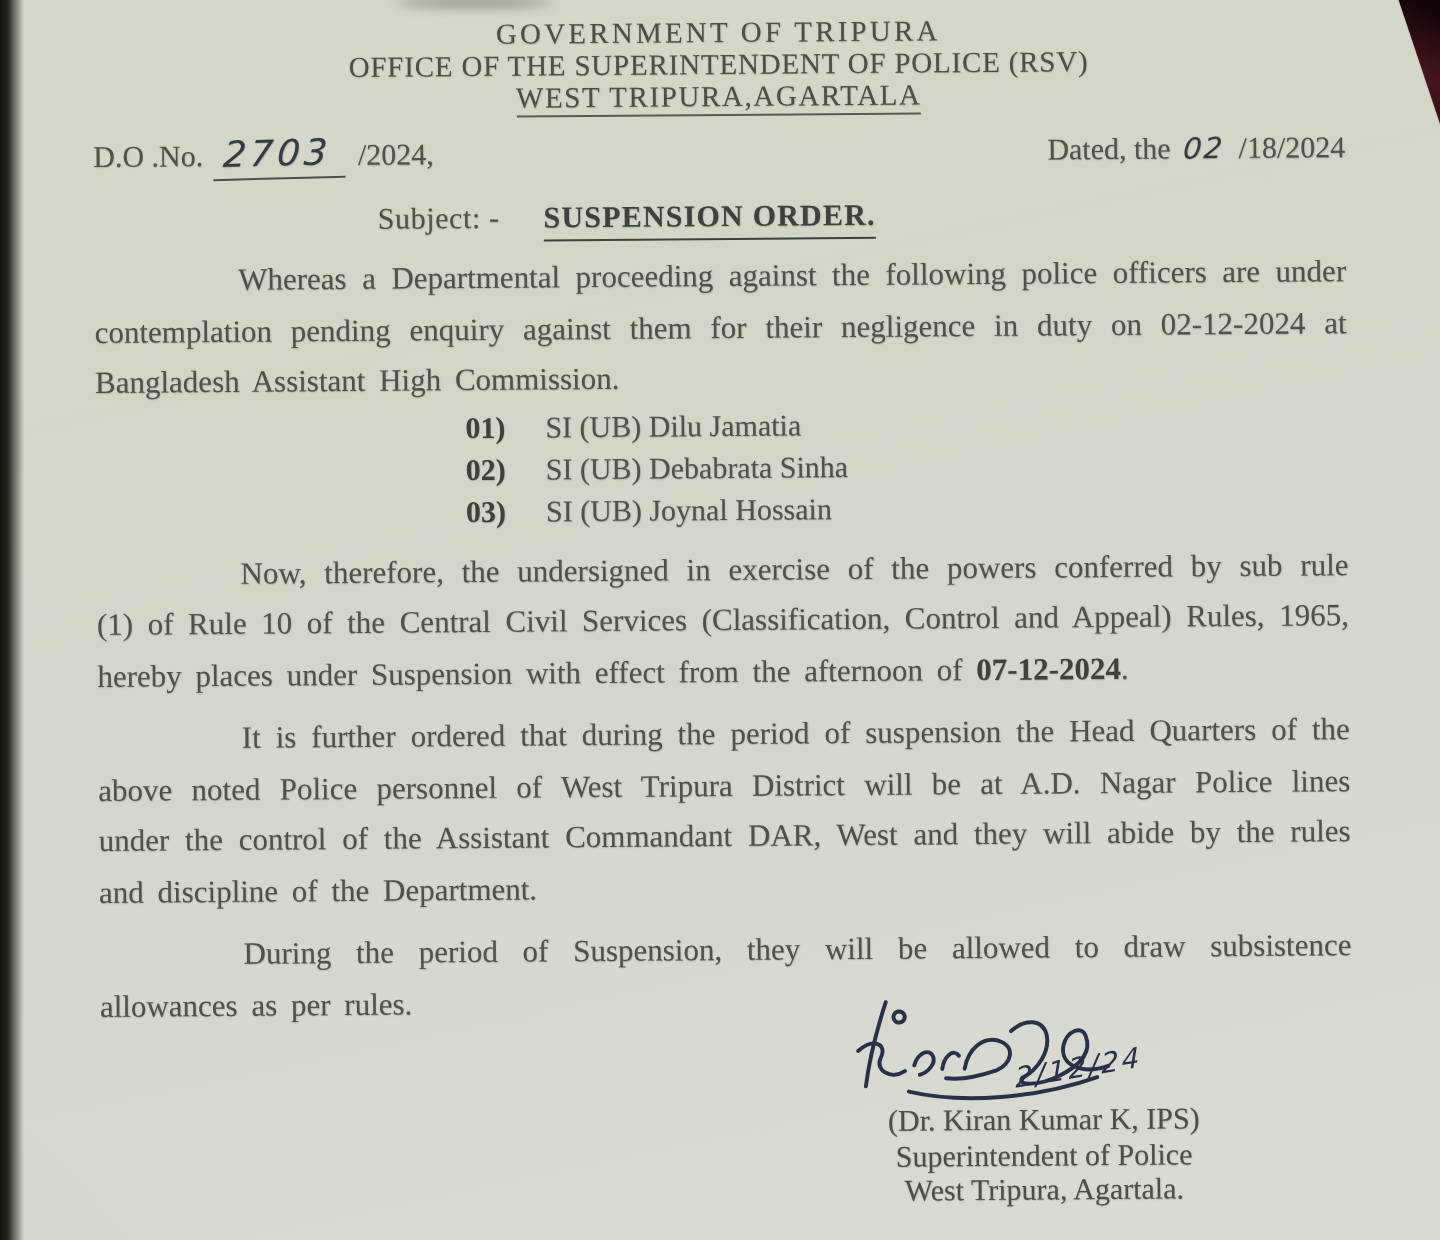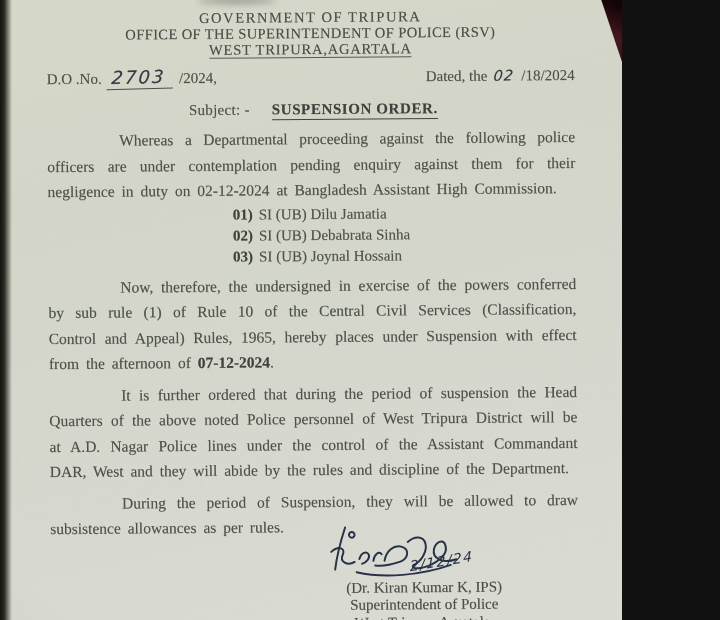--- a/index.html
+++ b/index.html
@@ -2,21 +2,21 @@
 <html><head>
 <meta charset="utf-8">
 <style>
   html,body{margin:0;padding:0;}
   body{
     width:720px;height:620px;overflow:hidden;
     font-family:"Liberation Serif", serif;
     background:#111;
   }
   .photo{
-    position:relative;width:622px;height:620px;overflow:hidden;
+    position:relative;width:720px;height:620px;overflow:hidden;
     background:
       radial-gradient(130% 130% at 55% 42%, rgba(0,0,0,0) 55%, rgba(55,58,46,0.16) 100%),
       linear-gradient(168deg,#d6d8ca 0%,#d2d5c7 28%,#d5d7cd 58%,#dadcd4 100%);
   }
   
   .edge-left{
     position:absolute;left:0;top:0;width:12px;height:620px;
     background:linear-gradient(90deg,#14140f 0%,#2a2a22 35%,rgba(42,42,34,0) 100%);
   }
   
@@ -57,21 +57,21 @@
   .subject .lab{letter-spacing:0.3px;text-align:right;}
   .subject .val{
     font-weight:bold;color:#3d433b;margin-left:22px;letter-spacing:0.6px;
     display:inline-block;border-bottom:1.6px solid #3d433b;padding-bottom:1px;
   }
   .para{
     margin:6px 0 0 0;font-size:15.5px;line-height:25.5px;
     text-align:justify;text-indent:72px;word-spacing:3px;color:#4e534a;
   }
   .officers{margin:1px 0 2px 185px;font-size:15px;line-height:21px;}
-  .officer .num{font-weight:bold;color:#3d433b;margin-right:6px;}
+  .officer .num{font-weight:bold;color:#3d433b;margin-right:20px;}
   .b{font-weight:bold;color:#3d433b;}
   .sigblock{
     width:265px;margin:-16px 22px 0 auto;text-align:center;
     font-size:15px;line-height:17.5px;color:#4a4f48;position:relative;
   }
   .sigart{position:relative;height:56px;}
   .sigart svg{position:absolute;left:28px;top:0;}
   .sig-date{
     position:absolute;left:118px;top:30px;
     font-family:"DejaVu Sans", sans-serif;font-style:italic;

